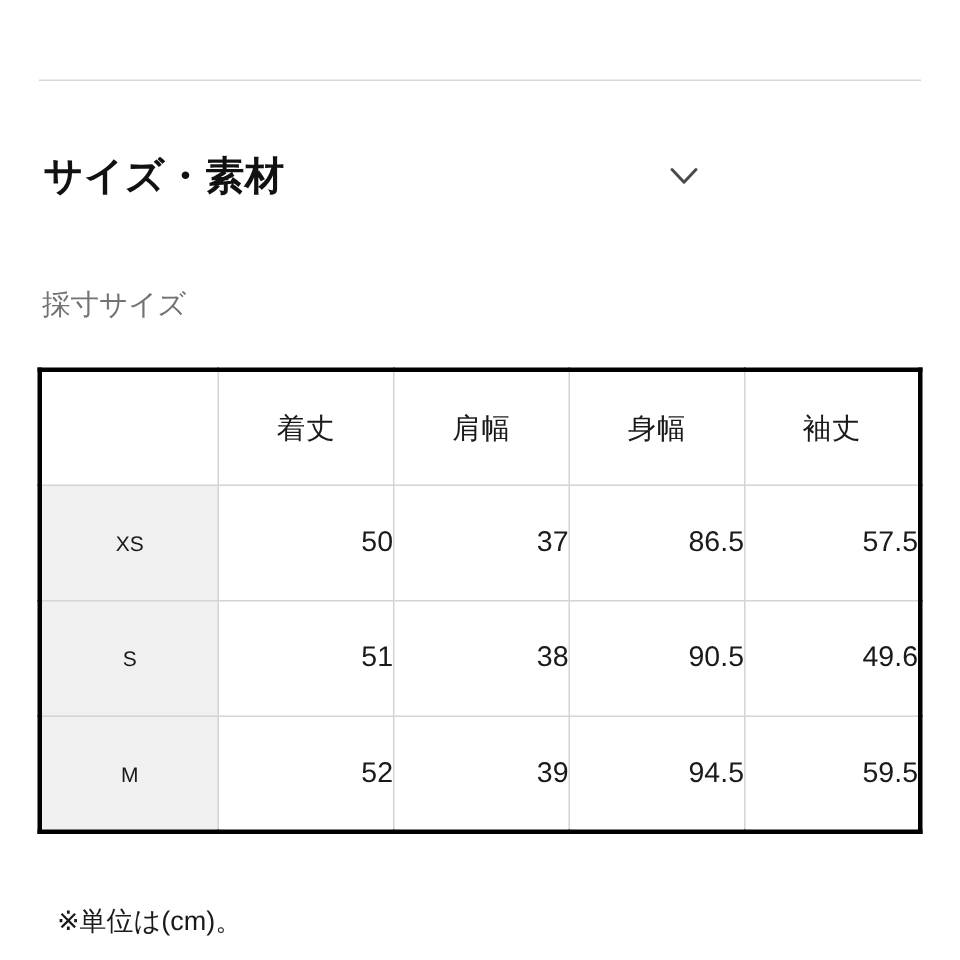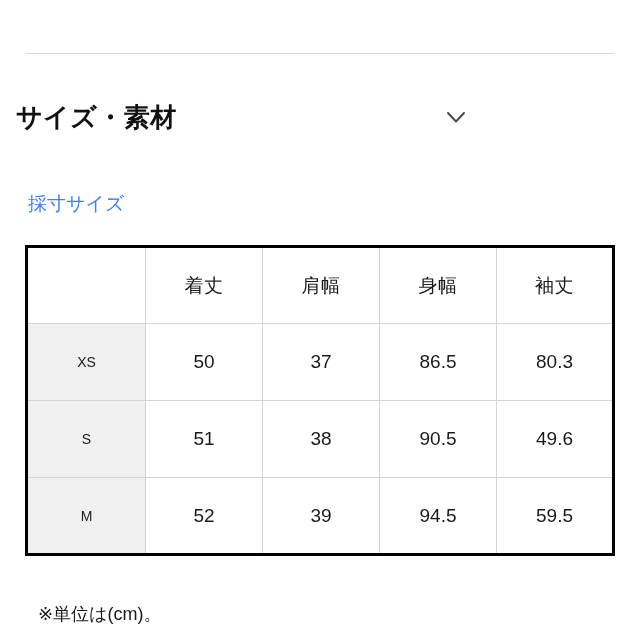--- a/index.html
+++ b/index.html
@@ -35,21 +35,21 @@
   
   .section-header {
     position: absolute;
     left: 0;
     top: 88px;
     width: 507px;
     height: 58px;
     display: flex;
     align-items: center;
     justify-content: space-between;
-    padding: 0 26px 0 16px;
+    padding: 0 26px 0 29px;
     cursor: pointer;
     gap: 48px;
   }
   .section-title {
     font-size: 26px;
     font-weight: bold;
     letter-spacing: 0.5px;
     color: #111111;
     line-height: 1;
     white-space: nowrap;
@@ -65,21 +65,21 @@
   }
   .chevron svg { display: block; }
 
   
   .subtitle {
     position: absolute;
     left: 28px;
     top: 193px;
     font-size: 19px;
     font-weight: normal;
-    color: #3b82f6;
+    color: #737373;
     line-height: 1.2;
     white-space: nowrap;
   }
 
   
   .size-table-wrap {
     position: absolute;
     left: 25px;
     top: 245px;
     width: 481px;
@@ -117,20 +117,21 @@
   }
   table.size-table tbody th.size-label {
     background: #f0f0f0;
     font-size: 14px;
     color: #1a1a1a;
   }
   table.size-table tbody td {
     background: #ffffff;
     font-size: 19px;
     color: #1a1a1a;
+    text-align: right;
   }
 
   
   .footnote {
     position: absolute;
     left: 38px;
     top: 603px;
     font-size: 18px;
     color: #1a1a1a;
     line-height: 1.3;
@@ -172,21 +173,21 @@
           <th>身幅</th>
           <th>袖丈</th>
         </tr>
       </thead>
       <tbody>
         <tr>
           <th class="size-label">XS</th>
           <td>50</td>
           <td>37</td>
           <td>86.5</td>
-          <td>80.3</td>
+          <td>57.5</td>
         </tr>
         <tr>
           <th class="size-label">S</th>
           <td>51</td>
           <td>38</td>
           <td>90.5</td>
           <td>49.6</td>
         </tr>
         <tr>
           <th class="size-label">M</th>

